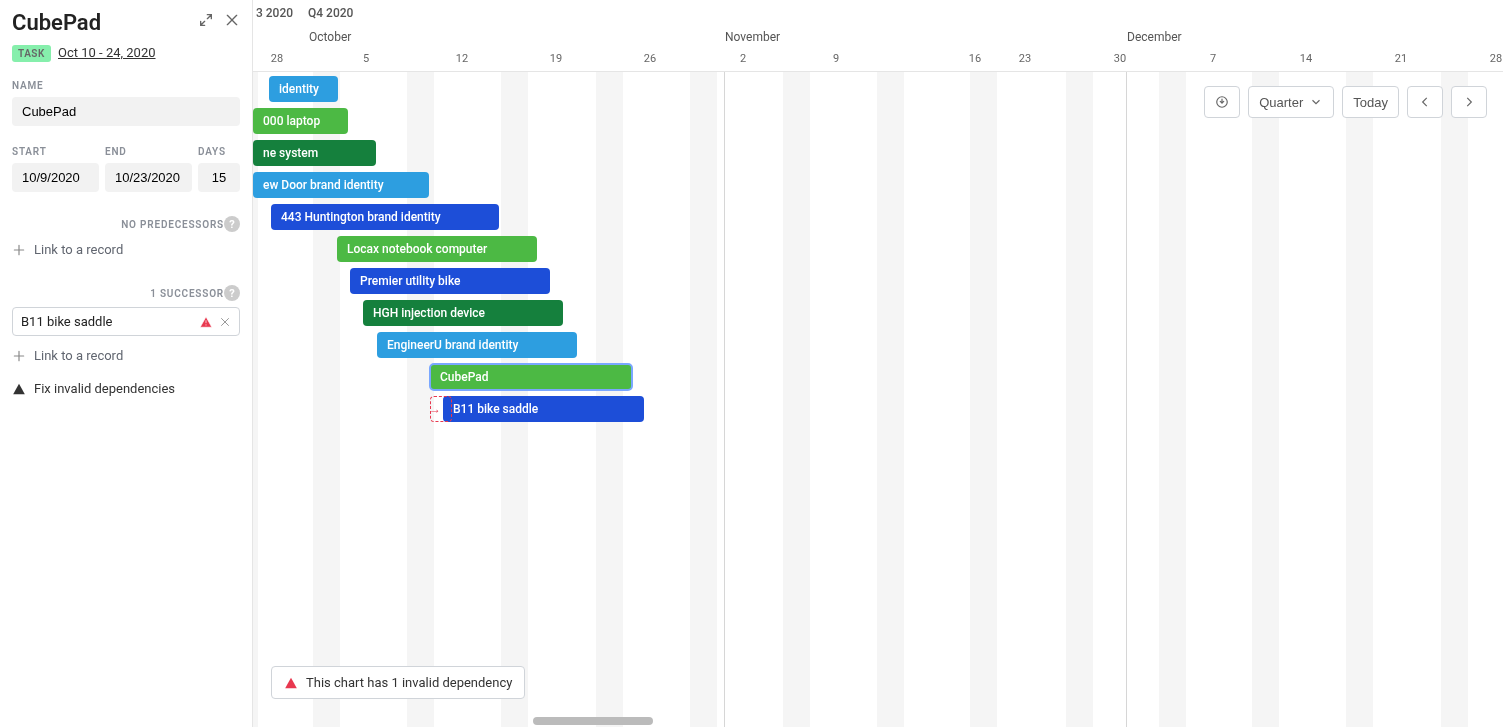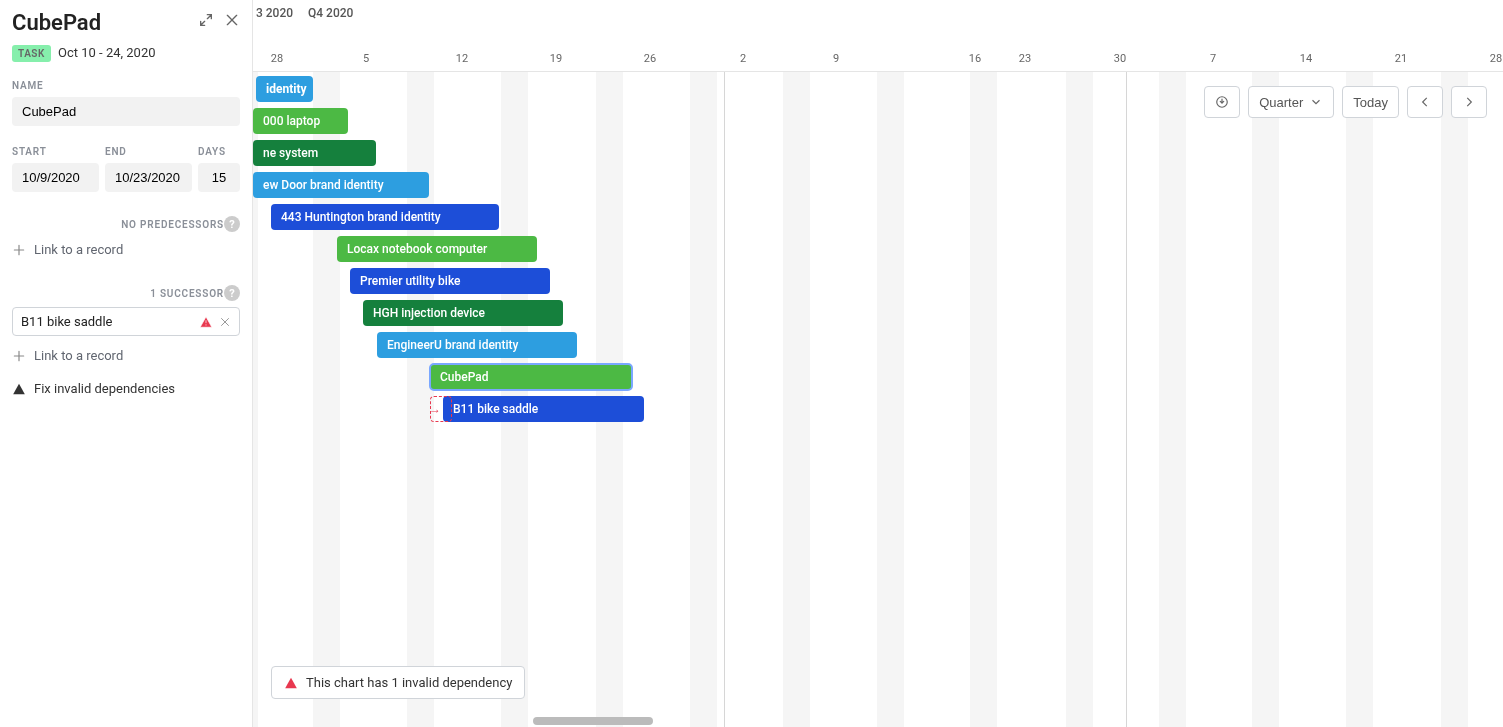--- a/index.html
+++ b/index.html
@@ -12,21 +12,21 @@
     padding: 10px 12px; position: relative; background:#fff;
     overflow: hidden;
   }
   .side-panel h1 { font-size: 22px; font-weight: 600; margin-right: 40px; }
   .panel-top-icons { position: absolute; top: 12px; right: 12px; display:flex; gap: 10px; }
   .panel-top-icons svg { width: 16px; height: 16px; fill: #666; cursor:pointer; }
   .badge-task {
     background:#86efac; color:#666; font-size:10px; letter-spacing:0.5px;
     padding: 3px 6px; border-radius: 3px; display:inline-block; font-weight:600;
   }
-  .date-sub { display:inline-block; margin-left:4px; color:#333; font-size:13px; }
+  .date-sub { display:inline-block; margin-left:4px; color:#333; font-size:13px;text-decoration:underline; }
   .field-label { font-size:10px; letter-spacing:0.8px; font-weight:600; color:#8a8f98; margin-top:18px; margin-bottom:6px; }
   .text-input {
     background:#f2f2f2; border:none; border-radius:4px; padding:7px 10px;
     font-size:13px; width:100%;
   }
   .row3 { display:flex; gap:6px; margin-top:2px; }
   .row3 .col { flex:1; }
   .row3 .col.small { flex:0 0 42px; }
   .section-hdr { display:flex; align-items:center; justify-content:flex-end; margin-top:24px; margin-bottom:6px;}
   .section-hdr .lbl{ font-size:10px; letter-spacing:0.8px; font-weight:600; color:#8a8f98;}
@@ -192,20 +192,25 @@
     <span>Fix invalid dependencies</span>
   </div>
 </aside>
 
 <main class="gantt">
 
   <div class="timeline-header">
     <div class="quarters" id="quarters">
         <span style="left: 3px;">3 2020</span>
         <span style="left: 55px;">Q4 2020</span>
+      </div>
+    <div class="months" id="months">
+        <span style="left: 56px;">October</span>
+        <span style="left: 472px;">November</span>
+        <span style="left: 874px;">December</span>
       </div>
     <div class="days-row" id="days">
         <span style="left: 24px;">28</span>
         <span style="left: 113px;">5</span>
         <span style="left: 209px;">12</span>
         <span style="left: 303px;">19</span>
         <span style="left: 397px;">26</span>
         <span style="left: 490px;">2</span>
         <span style="left: 583px;">9</span>
         <span style="left: 678px; margin-left: 44px;">16</span>
@@ -231,21 +236,21 @@
       <div class="weekend" style="left: 813px; width: 27px;"></div>
       <div class="weekend" style="left: 906px; width: 27px;"></div>
       <div class="weekend" style="left: 999px; width: 27px;"></div>
       <div class="weekend" style="left: 1093px; width: 27px;"></div>
       <div class="weekend" style="left: 1188px; width: 27px;"></div>
       <div class="vline" style="left: 471px;"></div>
       <div class="vline" style="left: 873px;"></div>
     </div>
 
   <div class="bars" id="bars">
-      <div class="bar blue" style="left: 3px; width: 57px; top: 4px; font-weight: bold;"> identity</div>
+      <div class="bar blue" style="left: 16px; width: 69px; top: 4px;"> identity</div>
       <div class="bar green" style="left: 0px; width: 95px; top: 36px;">000 laptop</div>
       <div class="bar orange" style="left: 0px; width: 123px; top: 68px;">ne system</div>
       <div class="bar blue" style="left: 0px; width: 176px; top: 100px;">ew Door brand identity</div>
       <div class="bar pink" style="left: 18px; width: 228px; top: 132px;">443 Huntington brand identity</div>
       <div class="bar green" style="left: 84px; width: 200px; top: 164px;">Locax notebook computer</div>
       <div class="bar pink" style="left: 97px; width: 200px; top: 196px;">Premier utility bike</div>
       <div class="bar orange" style="left: 110px; width: 200px; top: 228px;">HGH injection device</div>
       <div class="bar blue" style="left: 124px; width: 200px; top: 260px;">EngineerU brand identity</div>
       <div class="bar green selected" style="left: 177px; width: 202px; top: 292px;">CubePad</div>
       <div class="bar pink" style="left: 190px; width: 201px; top: 324px;">B11 bike saddle</div>

